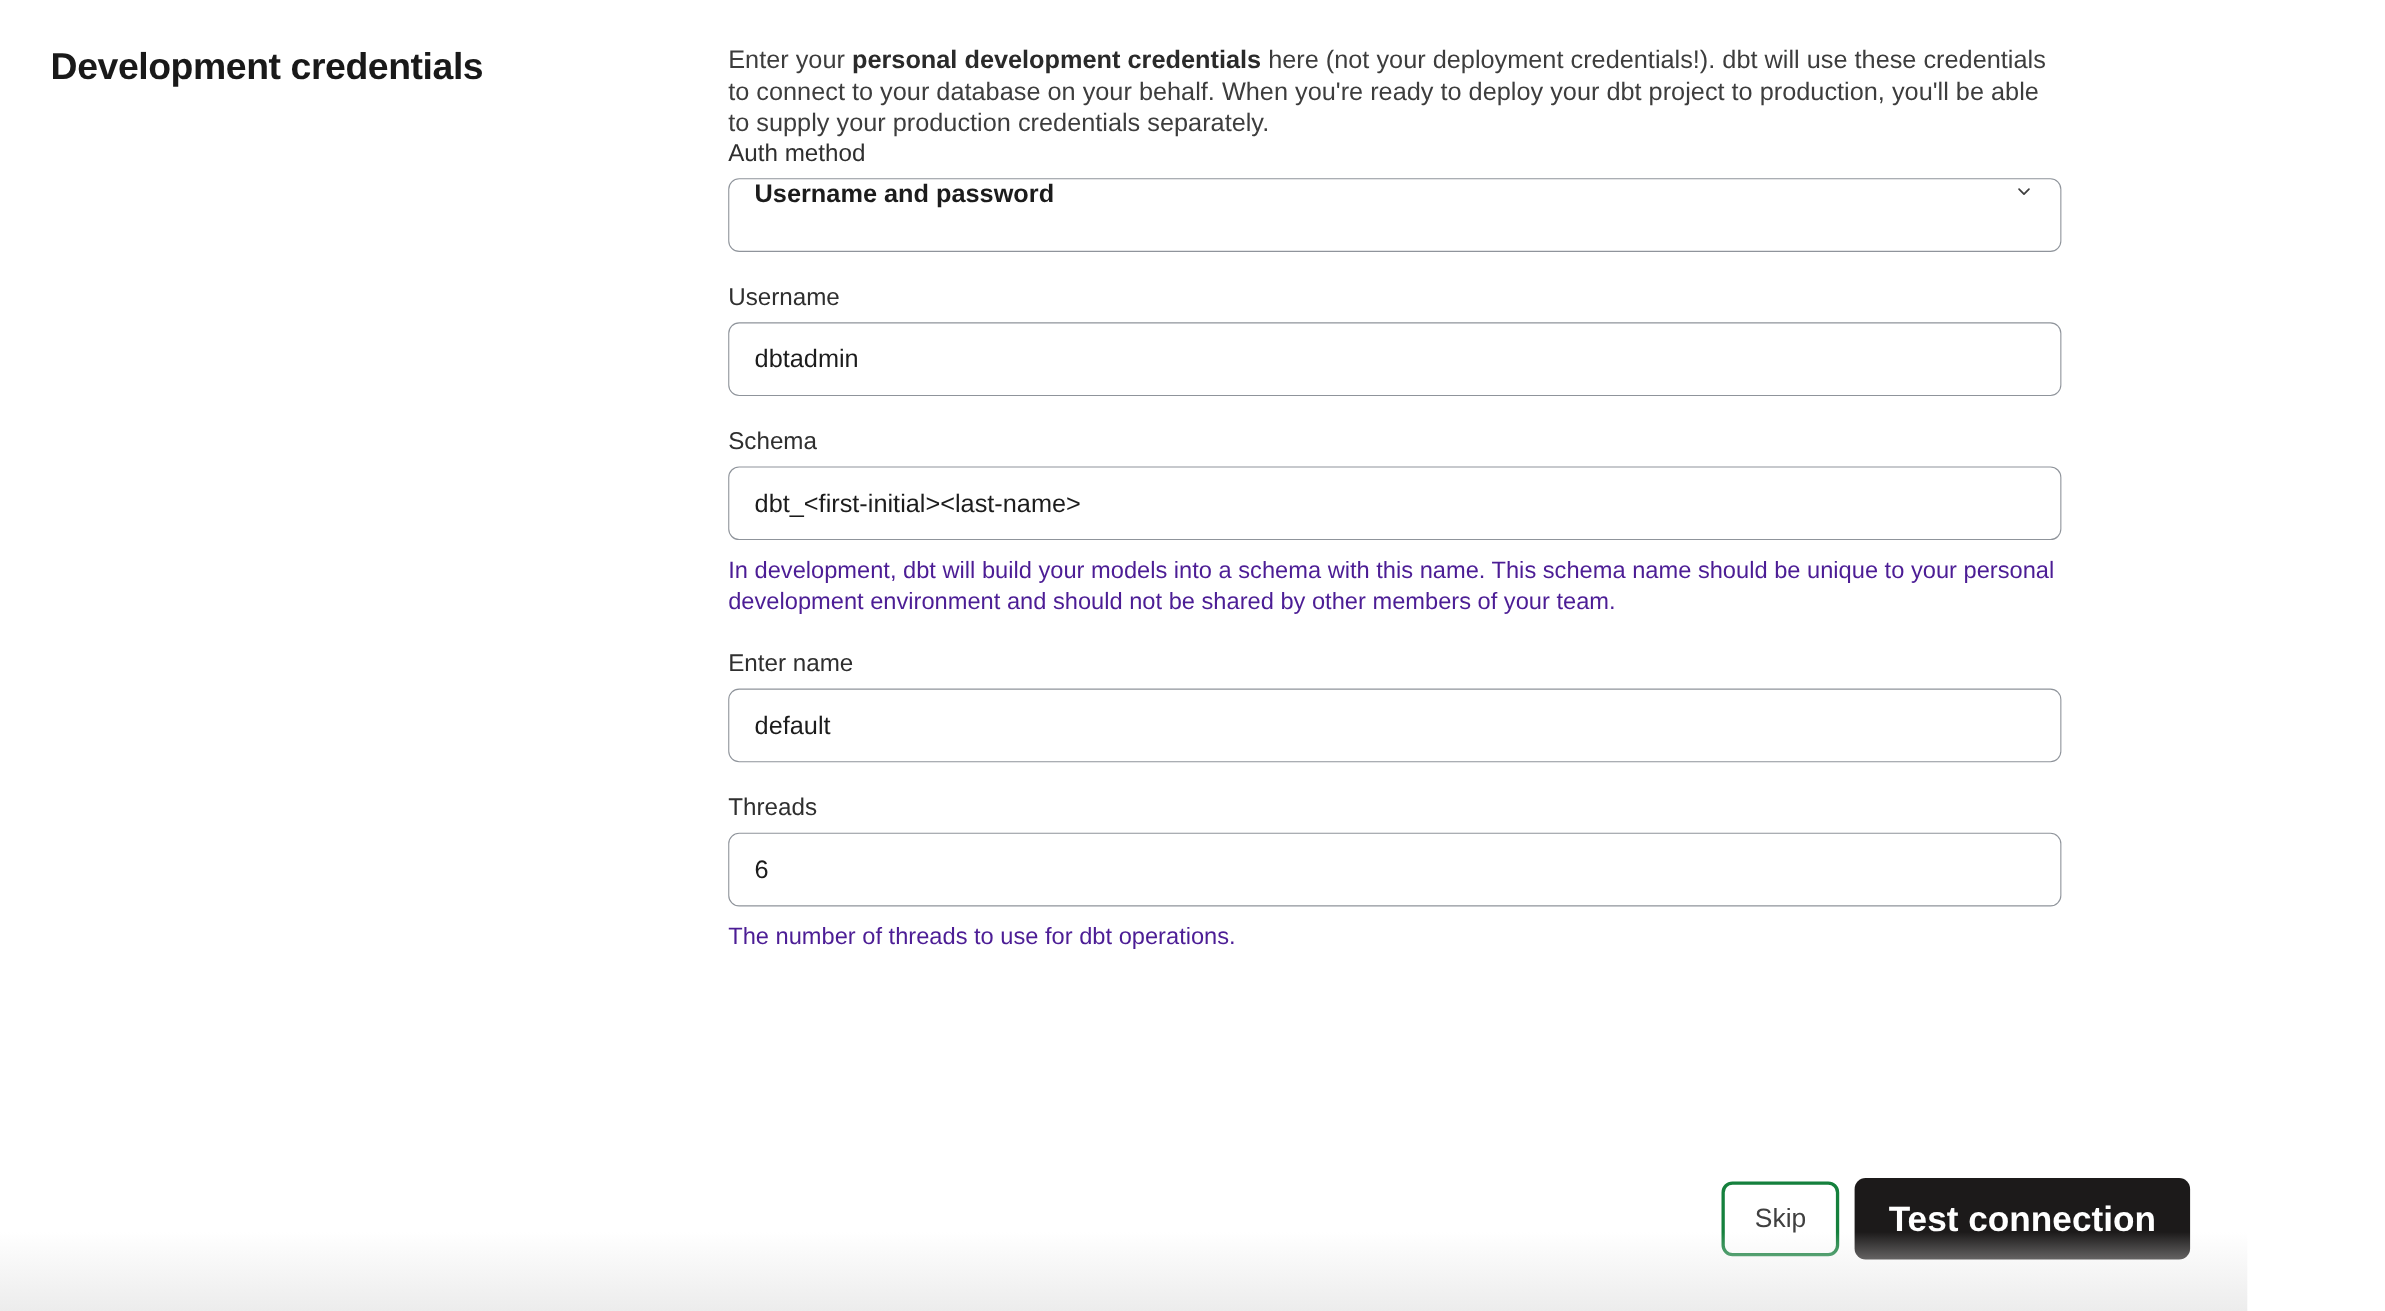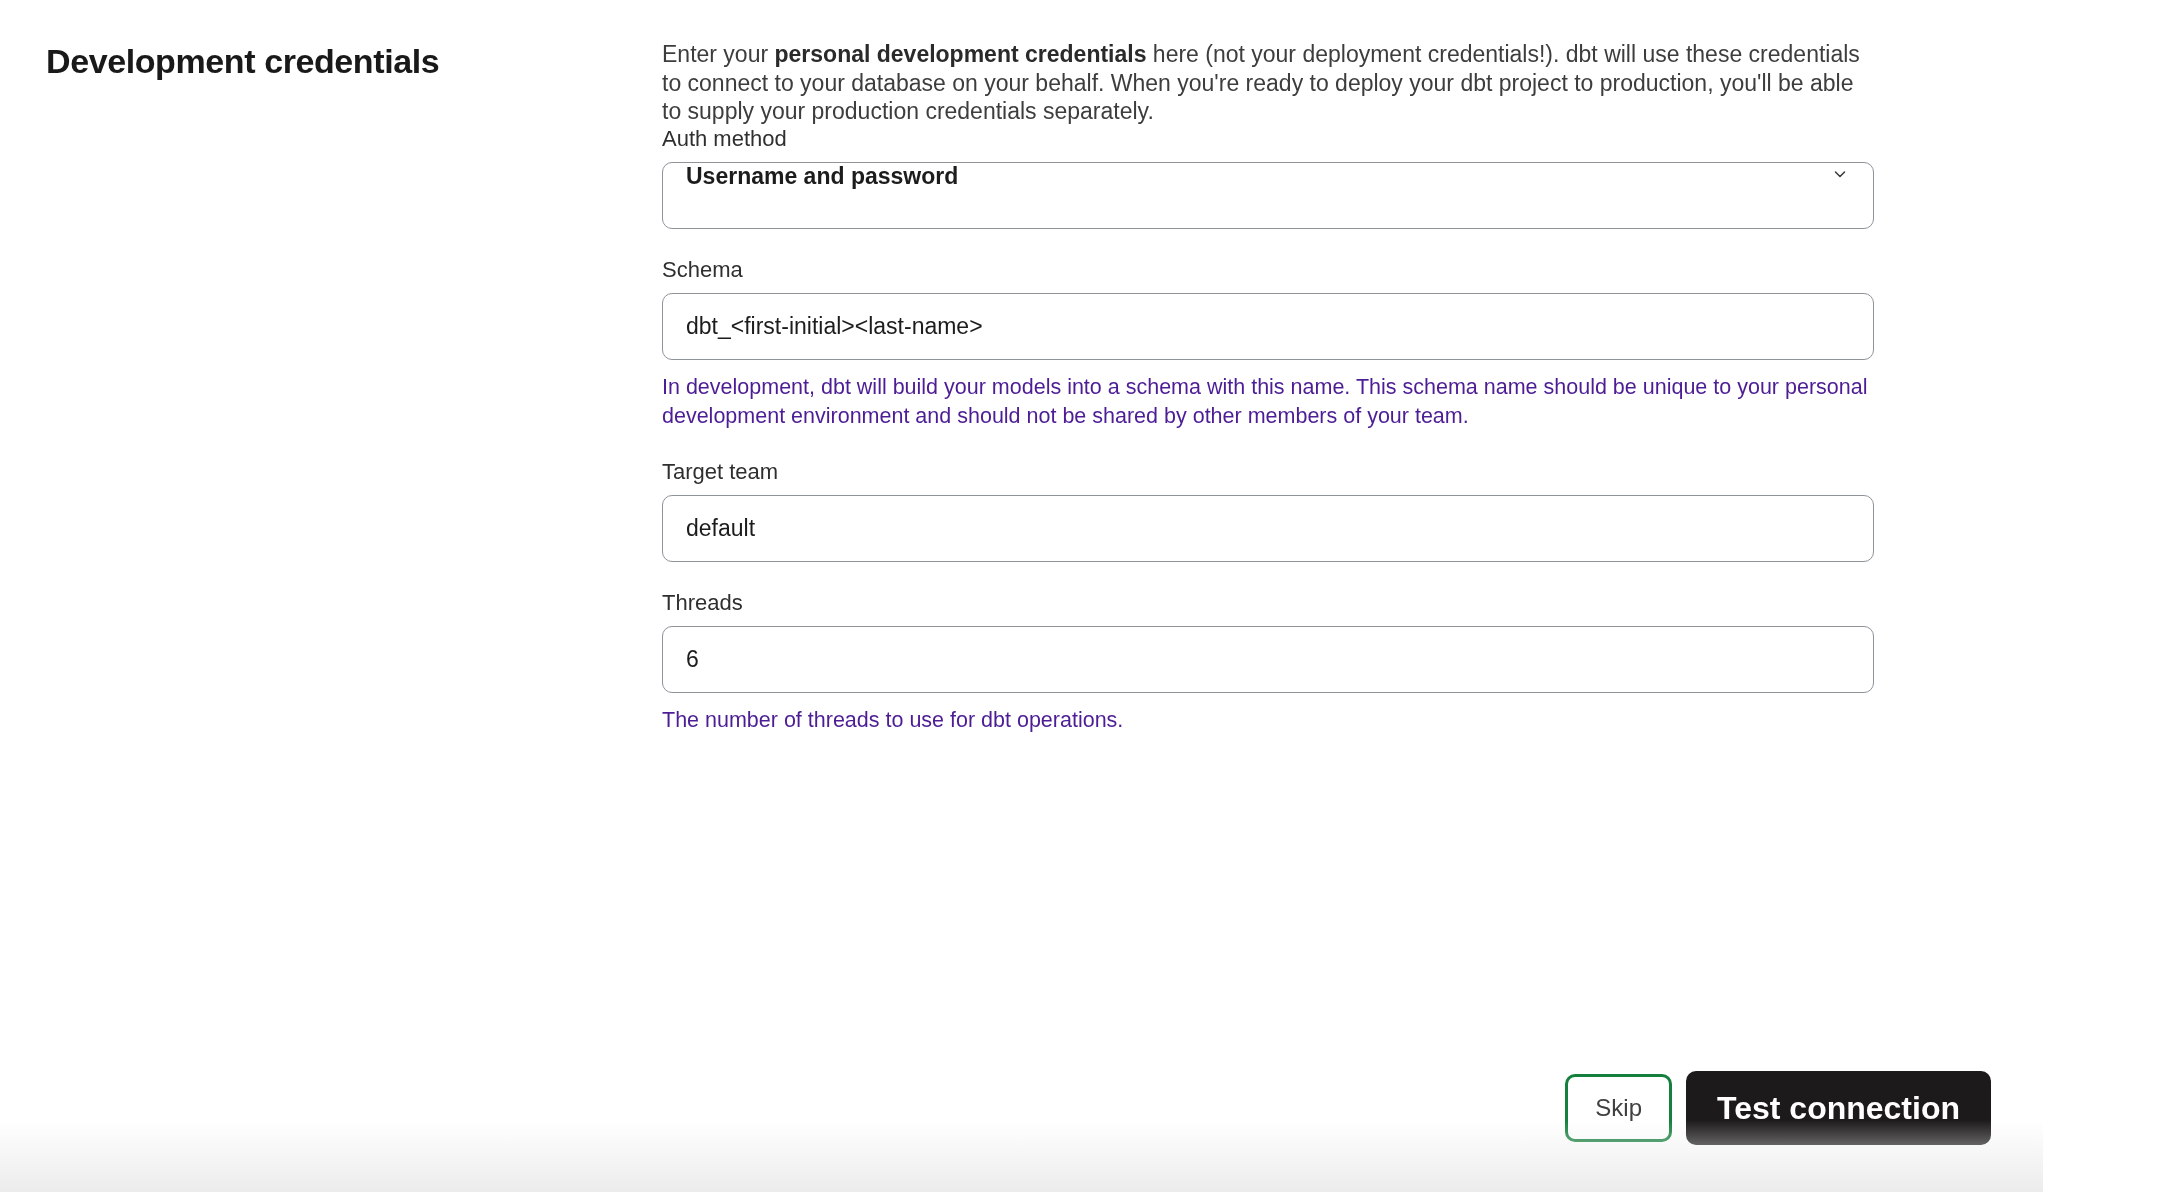--- a/index.html
+++ b/index.html
@@ -128,30 +128,34 @@
         <div class="select">
           <span class="select-value">Username and password</span>
           <span>
             <svg class="chevron" viewBox="0 0 20 20" fill="none">
               <polyline points="5.5,8 10,12.5 14.5,8" stroke="#3f3f3f" stroke-width="1.6" stroke-linecap="round" stroke-linejoin="round"></polyline>
             </svg>
           </span>
         </div>
       </div>
 
+      <div class="field">
+        <label class="field-label">Username</label>
+        <input class="text-input" type="text" value="dbtadmin" style="">
+      </div>
 
 
       <div class="field">
         <label class="field-label">Schema</label>
         <input class="text-input" type="text" value="dbt_&lt;first-initial&gt;&lt;last-name&gt;" style="">
         <div class="help-text">In development, dbt will build your models into a schema with this name. This schema name should be unique to your personal development environment and should not be shared by other members of your team.</div>
       </div>
 
       <div class="field">
-        <label class="field-label">Target team</label>
+        <label class="field-label">Enter name</label>
         <input class="text-input" type="text" value="default" style="">
       </div>
 
       <div class="field">
         <label class="field-label">Threads</label>
         <input class="text-input" type="text" value="6" style="">
         <div class="help-text">The number of threads to use for dbt operations.</div>
       </div>
 
     </div>

